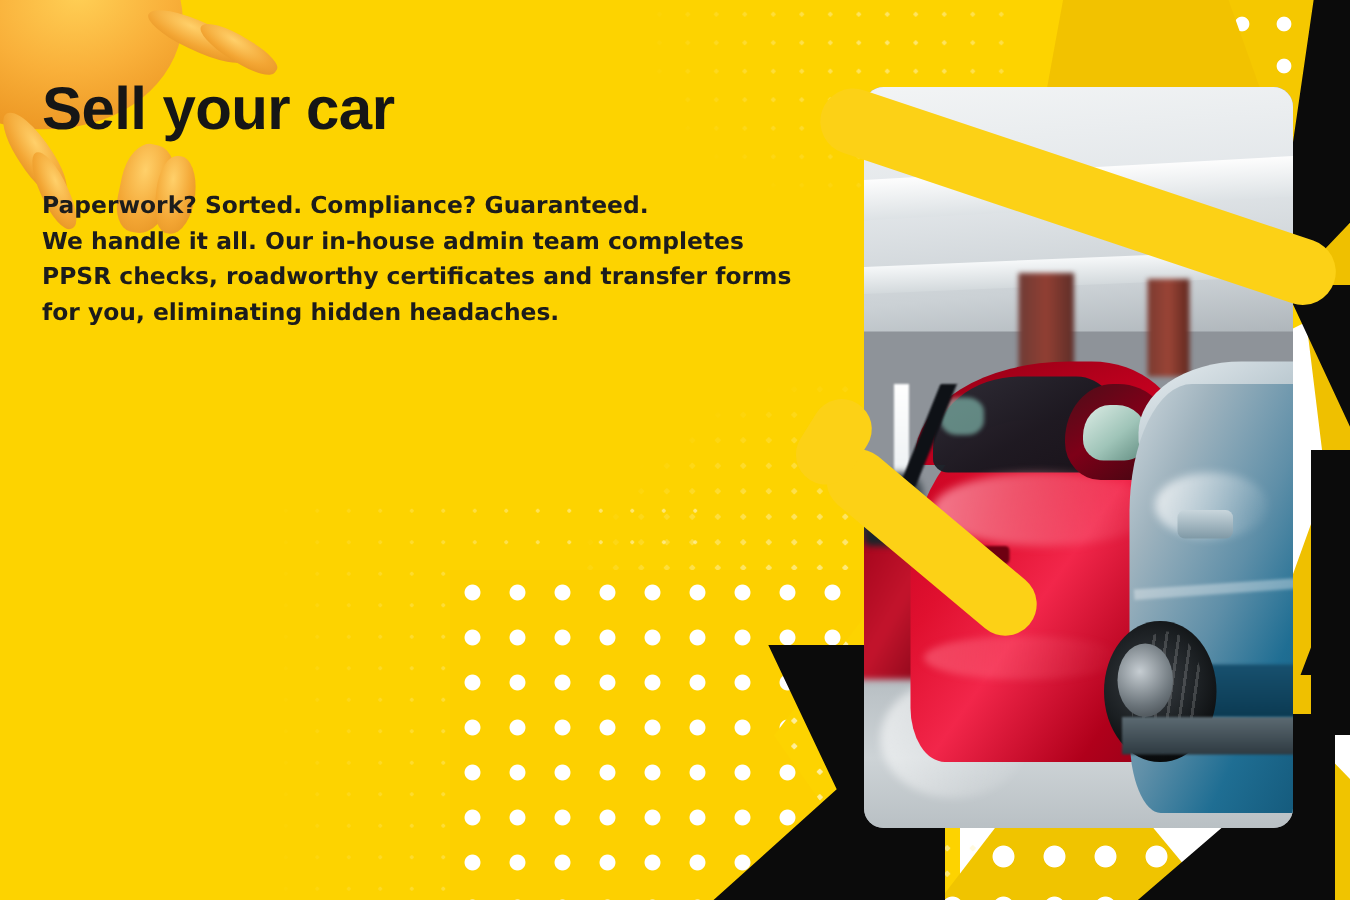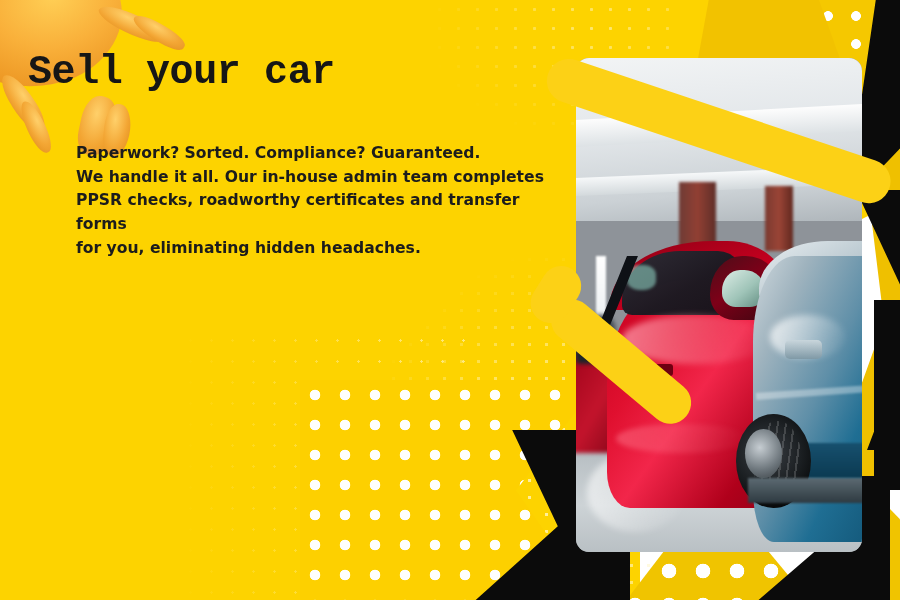--- a/index.html
+++ b/index.html
@@ -391,42 +391,42 @@
   .seg-5 { left:80px;  top:96px;  width:36px;  height:60px; transform:rotate(12deg);  border-radius:48% 52% 60% 40%; }
   .seg-6 { left:104px; top:104px; width:26px;  height:52px; transform:rotate(6deg);   border-radius:50% 50% 58% 42%; }
 
   
   .content {
     position:absolute;
     left:28px; top:52px;
     width:530px;
   }
   h1.title {
-    font-family:Liberation Mono, monospace;
+    font-family:Liberation Sans, sans-serif;
     font-size:40px;
     font-weight:700;
     color:#161616;
     letter-spacing:-.4px;
     line-height:1.05;
-    margin-bottom:48px;
+    margin-bottom:32px;
     position:relative;
     z-index:5;
   }
   .para {
     font-family:"DejaVu Sans", sans-serif;
     font-size:15.6px;
     font-weight:700;
     color:#1C1C1C;
     line-height:1.52;
     margin-bottom:19px;
     white-space:pre-line;
     position:relative;
     z-index:5;
   }
-  .para:last-child { margin-bottom:0;margin-left:48px; }
+  .para:last-child { margin-bottom:0; }
 </style>
 </head>
 <body>
 
 <div id="poster">
 
   <div class="yellow-base"></div>
   <div class="yellow-base-2"></div>
   <div class="wedge-dark"></div>
 

